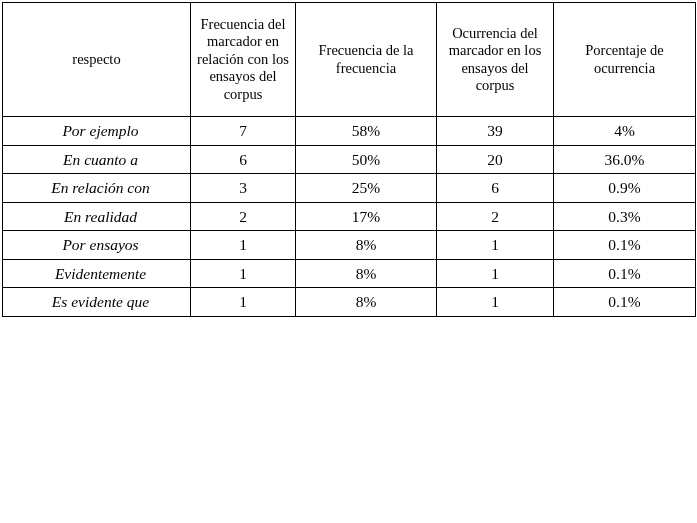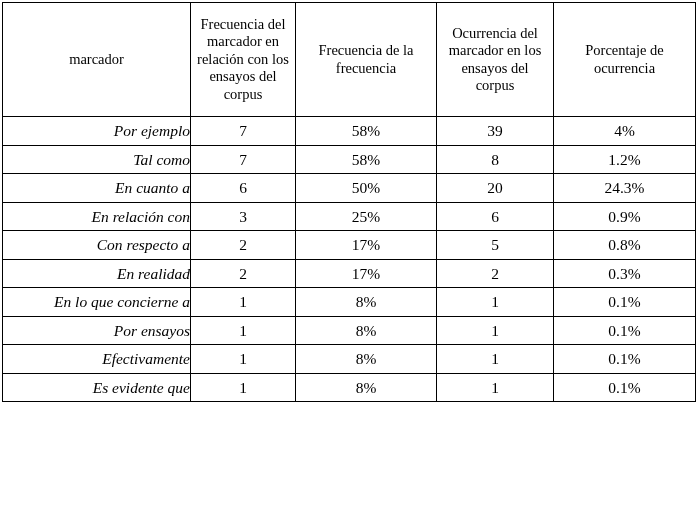--- a/index.html
+++ b/index.html
@@ -37,21 +37,21 @@
       font-size: 14.5px;
       line-height: 17.5px;
       padding: 0 4px;
     }
     td {
       height: 27.5px;
       vertical-align: middle;
     }
     td.marker {
       font-style: italic;
-      text-align: right;
+      text-align: center;
       padding-left: 8px;
       white-space: nowrap;
     }
     td.num {
       text-align: center;
     }
     col.c1 { width: 188px; }
     col.c2 { width: 105px; }
     col.c3 { width: 141px; }
     col.c4 { width: 117px; }
@@ -63,86 +63,65 @@
 <table>
   <colgroup>
     <col class="c1">
       <col class="c2">
       <col class="c3">
       <col class="c4">
       <col class="c5">
   </colgroup>
   <thead>
     <tr>
-      <th>marcador</th>
+      <th>respecto</th>
       <th>Frecuencia del marcador en relación con los ensayos del corpus</th>
       <th>Frecuencia de la frecuencia</th>
       <th>Ocurrencia del marcador en los ensayos del corpus</th>
       <th>Porcentaje de ocurrencia</th>
     </tr>
   </thead>
   <tbody>
     <tr>
       <td class="marker">Por ejemplo</td>
       <td class="num">7</td>
       <td class="num">58%</td>
       <td class="num">39</td>
       <td class="num">4%</td>
     </tr>
     <tr>
-      <td class="marker">Tal como</td>
-      <td class="num">7</td>
-      <td class="num">58%</td>
-      <td class="num">8</td>
-      <td class="num">1.2%</td>
-    </tr>
-    <tr>
       <td class="marker">En cuanto a</td>
       <td class="num">6</td>
       <td class="num">50%</td>
       <td class="num">20</td>
-      <td class="num">24.3%</td>
+      <td class="num">36.0%</td>
     </tr>
     <tr>
       <td class="marker">En relación con</td>
       <td class="num">3</td>
       <td class="num">25%</td>
       <td class="num">6</td>
       <td class="num">0.9%</td>
     </tr>
     <tr>
-      <td class="marker">Con respecto a</td>
-      <td class="num">2</td>
-      <td class="num">17%</td>
-      <td class="num">5</td>
-      <td class="num">0.8%</td>
-    </tr>
-    <tr>
       <td class="marker">En realidad</td>
       <td class="num">2</td>
       <td class="num">17%</td>
       <td class="num">2</td>
       <td class="num">0.3%</td>
-    </tr>
-    <tr>
-      <td class="marker">En lo que concierne a</td>
-      <td class="num">1</td>
-      <td class="num">8%</td>
-      <td class="num">1</td>
-      <td class="num">0.1%</td>
     </tr>
     <tr>
       <td class="marker">Por ensayos</td>
       <td class="num">1</td>
       <td class="num">8%</td>
       <td class="num">1</td>
       <td class="num">0.1%</td>
     </tr>
     <tr>
-      <td class="marker">Efectivamente</td>
+      <td class="marker">Evidentemente</td>
       <td class="num">1</td>
       <td class="num">8%</td>
       <td class="num">1</td>
       <td class="num">0.1%</td>
     </tr>
     <tr>
       <td class="marker">Es evidente que</td>
       <td class="num">1</td>
       <td class="num">8%</td>
       <td class="num">1</td>

